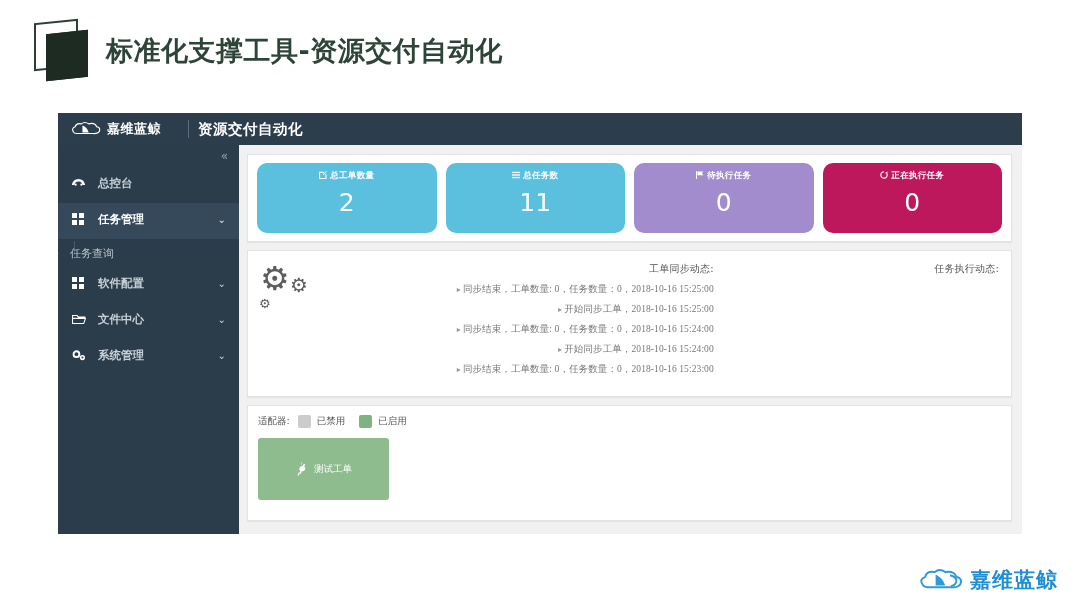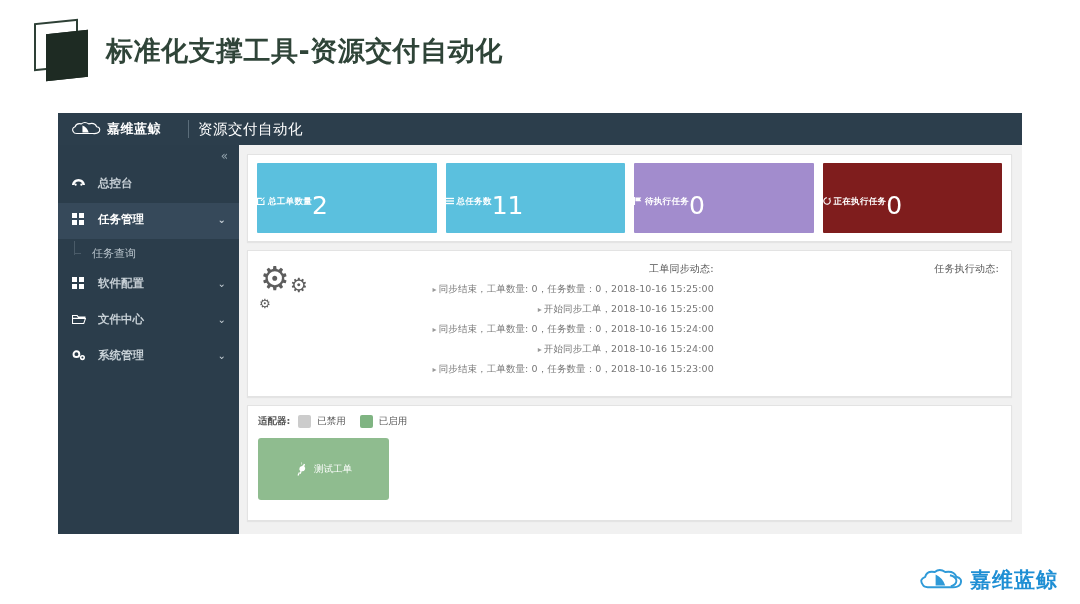--- a/index.html
+++ b/index.html
@@ -47,21 +47,21 @@
     display:flex;align-items:center;width:128px;padding-left:12px;box-sizing:border-box;
   }
   .brand-logo{width:34px;height:18px;flex:none;}
   .brand-text{
     color:#ffffff;font-size:13px;font-weight:bold;margin-left:3px;white-space:nowrap;letter-spacing:.5px;
   }
   .brand-sep{
     width:1px;height:18px;background:#5b6d7a;margin:0 9px 0 2px;
   }
   .topbar-title{
-    color:#ffffff;font-size:14.5px;font-weight:normal;letter-spacing:.5px;white-space:nowrap;
+    color:#ffffff;font-size:14.5px;font-weight:bold;letter-spacing:.5px;white-space:nowrap;
   }
 
   .body-row{display:flex;height:389px;}
 
   
   .sidebar{
     width:181px;flex:none;background:#2b3d4b;
     display:flex;flex-direction:column;
     height:100%;box-sizing:border-box;position:relative;
   }
@@ -73,21 +73,21 @@
   .nav-item{
     height:36px;display:flex;align-items:center;padding:0 13px 4px 14px;
     box-sizing:border-box;color:#c7d0d6;font-size:11.5px;position:relative;
   }
   .nav-item.active{background:#36495a;color:#ffffff;font-weight:bold;}
   .nav-item .nav-ico{
     width:16px;flex:none;color:#ffffff;font-size:11px;display:flex;align-items:center;
   }
   .nav-item .nav-label{margin-left:10px;font-weight:bold;white-space:nowrap;}
   .nav-item .caret{margin-left:auto;font-size:10px;color:#c7d0d6;}
-  .sub-wrap{padding-left:22px;position:relative;}
+  .sub-wrap{position:relative;}
   .sub-wrap:before{
     content:"";position:absolute;left:16px;top:2px;bottom:12px;width:1px;background:#4a5b68;
   }
   .sub-item{
     height:28px;display:flex;align-items:center;color:#b9c4cc;font-size:11px;
     position:relative;padding-left:12px;
   }
   .sub-item:before{
     content:"";position:absolute;left:-6px;top:50%;width:7px;height:1px;background:#4a5b68;
   }
@@ -97,48 +97,48 @@
     flex:1;background:#f1f1f1;padding:9px 10px 0 8px;box-sizing:border-box;overflow:hidden;
   }
   .panel{
     background:#ffffff;border:1px solid #e3e3e3;box-shadow:0 1px 1px rgba(0,0,0,.05);
     margin-bottom:8px;box-sizing:border-box;
   }
 
   
   .cards-panel{padding:8px 9px;display:flex;gap:9px;}
   .stat-card{
-    flex:1;height:70px;border-radius:1px;color:#ffffff;
-    display:flex;align-items:center;
+    flex:1;height:70px;border-radius:10px;color:#ffffff;
+    display:flex;flex-direction:column;align-items:center;
     box-sizing:border-box;padding-top:7px;
   }
   .stat-head{font-size:8.5px;font-weight:bold;display:flex;align-items:center;gap:3px;letter-spacing:.3px;}
   .stat-head .ic{font-size:8px;display:inline-block;}
   .stat-value{font-size:25px;font-weight:normal;margin-top:8px;line-height:1;}
 
   
   .log-panel{display:flex;padding:11px 12px 13px 10px;}
   .gear-art{width:62px;flex:none;position:relative;height:62px;margin-top:2px;}
   .gear{color:#5d5d5d;position:absolute;line-height:1;}
   .gear.g1{font-size:33px;left:2px;top:-2px;}
   .gear.g2{font-size:20px;left:32px;top:11px;}
   .gear.g3{font-size:13px;left:1px;top:33px;}
   .log-cols{flex:1;display:flex;}
   .log-col{flex:1;text-align:right;}
   .log-col.right{flex:0 0 42%;}
   .log-title{font-size:10px;color:#555555;margin-bottom:7px;letter-spacing:.2px;}
   .log-line{
-    font-size:9.5px;color:#777777;margin-bottom:7px;white-space:nowrap;letter-spacing:.1px;
+    font-size:9.5px;color:#777777;margin-bottom:7px;white-space:nowrap;letter-spacing:.1px;font-family:Liberation Serif, serif;
   }
   .log-line .bullet{color:#999999;font-size:8px;margin-right:2px;}
 
   
   .adapter-panel{padding:9px 12px 14px 10px;height:116px;box-sizing:border-box;}
   .adapter-legend{display:flex;align-items:center;font-size:9.5px;color:#555555;gap:6px;}
-  .adapter-legend .lbl{font-weight:bold;margin-right:2px;}
+  .adapter-legend .lbl{font-weight:normal;margin-right:2px;}
   .swatch{width:13px;height:13px;display:inline-block;border-radius:2px;}
   .legend-text{margin-right:8px;}
   .adapter-card{
     margin-top:10px;width:131px;height:62px;border-radius:3px;
     display:flex;align-items:center;justify-content:center;gap:5px;
     color:#ffffff;font-size:9.5px;
   }
   .plug-ico{font-size:13px;transform:rotate(-20deg);display:inline-block;}
 
   
@@ -287,21 +287,21 @@
               <svg width="8" height="8" viewBox="0 0 10 10">
                   <rect x="0" y="0" width="1.3" height="10" fill="#fff"></rect>
                   <path d="M1.8 0.5h7.4l-1.8 2.4 1.8 2.4H1.8z" fill="#fff"></path>
                 </svg>
             </span>
             <span>待执行任务</span>
           </div>
           <div class="stat-value">0</div>
         </div>
 
-        <div class="stat-card" style="background:#7f1d1d">
+        <div class="stat-card" style="background:#be185d">
           <div class="stat-head">
             <span class="ic">
               <svg width="8" height="8" viewBox="0 0 10 10">
                   <path d="M5 1a4 4 0 1 0 3.7 2.5" fill="none" stroke="#fff" stroke-width="1.4"></path>
                   <path d="M9.4 0.6L9 3.6 6.2 2.6z" fill="#fff"></path>
                 </svg>
             </span>
             <span>正在执行任务</span>
           </div>
           <div class="stat-value">0</div>

